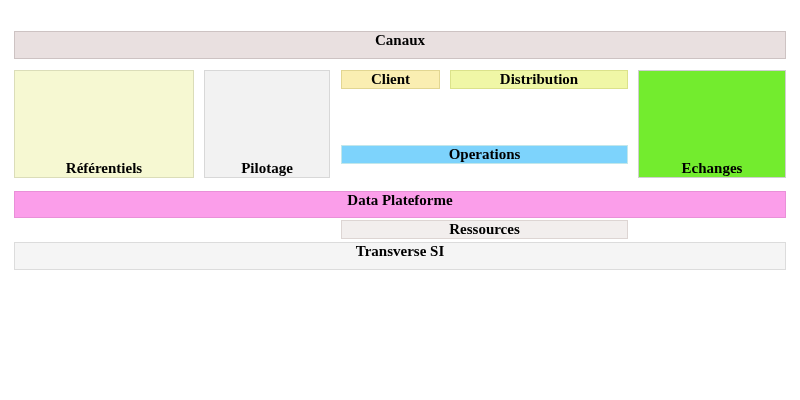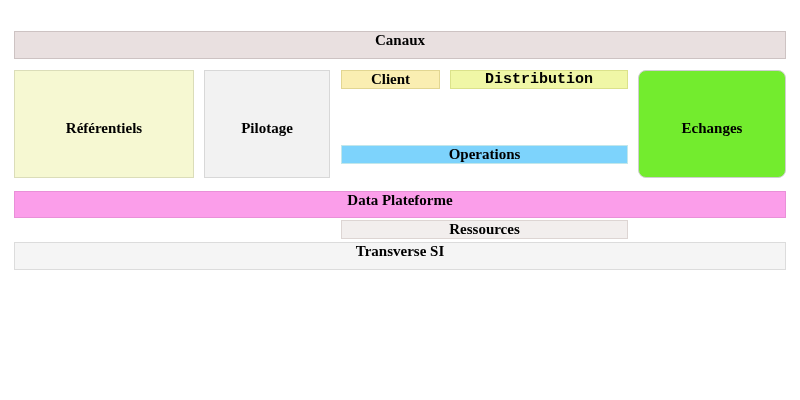--- a/index.html
+++ b/index.html
@@ -17,27 +17,27 @@
     display: flex;
     align-items: flex-start;
     justify-content: center;
     font-weight: bold;
     font-size: 15px;
     background: #eee;
   }
   .box .label { white-space: nowrap; }
   .bar-canaux { height: 28px; }
   .row2 { display: flex; margin-top: 11px; height: 108px; }
-  .tall { align-items: center; padding-top: 8px; }
+  .tall { align-items: flex-end; padding-top: 8px; }
   .blk-referentiels { width: 180px; }
   .blk-pilotage { width: 126px; margin-left: 10px; }
   .mid-col { width: 287px; margin-left: 11px; display: flex; flex-direction: column; gap: 46px; }
   .mid-top { display: flex; height: 30px; }
   .blk-client { width: 99px; }
-  .blk-distribution { flex: 1; margin-left: 10px; font-family: Liberation Mono, monospace; }
+  .blk-distribution { flex: 1; margin-left: 10px; }
   .blk-operations { height: 30px; margin-top: 10px; }
   .blk-ressources { flex: 1; margin-top: 10px; }
   .blk-echanges { flex: 1; margin-left: 10px; }
   .bar-data { height: 27px; margin-top: 13px; }
   .bar-transverse { height: 28px; margin-top: 24px; }
 </style>
 </head>
 <body>
 
 <div class="wrap">
@@ -66,21 +66,21 @@
         </div>
       </div>
       <div class="box blk-operations" style="background-color: #7dd3fc; border-color: rgb(194, 231, 235);">
         <span class="label">Operations</span>
       </div>
       <div class="box blk-ressources" style="background-color: rgb(242, 238, 237); border-color: rgb(221, 213, 211);">
         <span class="label">Ressources</span>
       </div>
     </div>
 
-    <div class="box tall blk-echanges" style="background-color: rgb(115, 236, 46); border-color: rgb(207, 207, 207); border-radius: 8px;">
+    <div class="box tall blk-echanges" style="background-color: rgb(115, 236, 46); border-color: rgb(207, 207, 207);">
       <span class="label">Echanges</span>
     </div>
 
   </div>
 
   <div class="box bar-data" style="background-color: rgb(251, 158, 234); border-color: rgb(233, 144, 216);">
     <span class="label">Data Plateforme</span>
   </div>
 
   <div class="box bar-transverse" style="background-color: rgb(245, 245, 245); border-color: rgb(220, 220, 220);">

